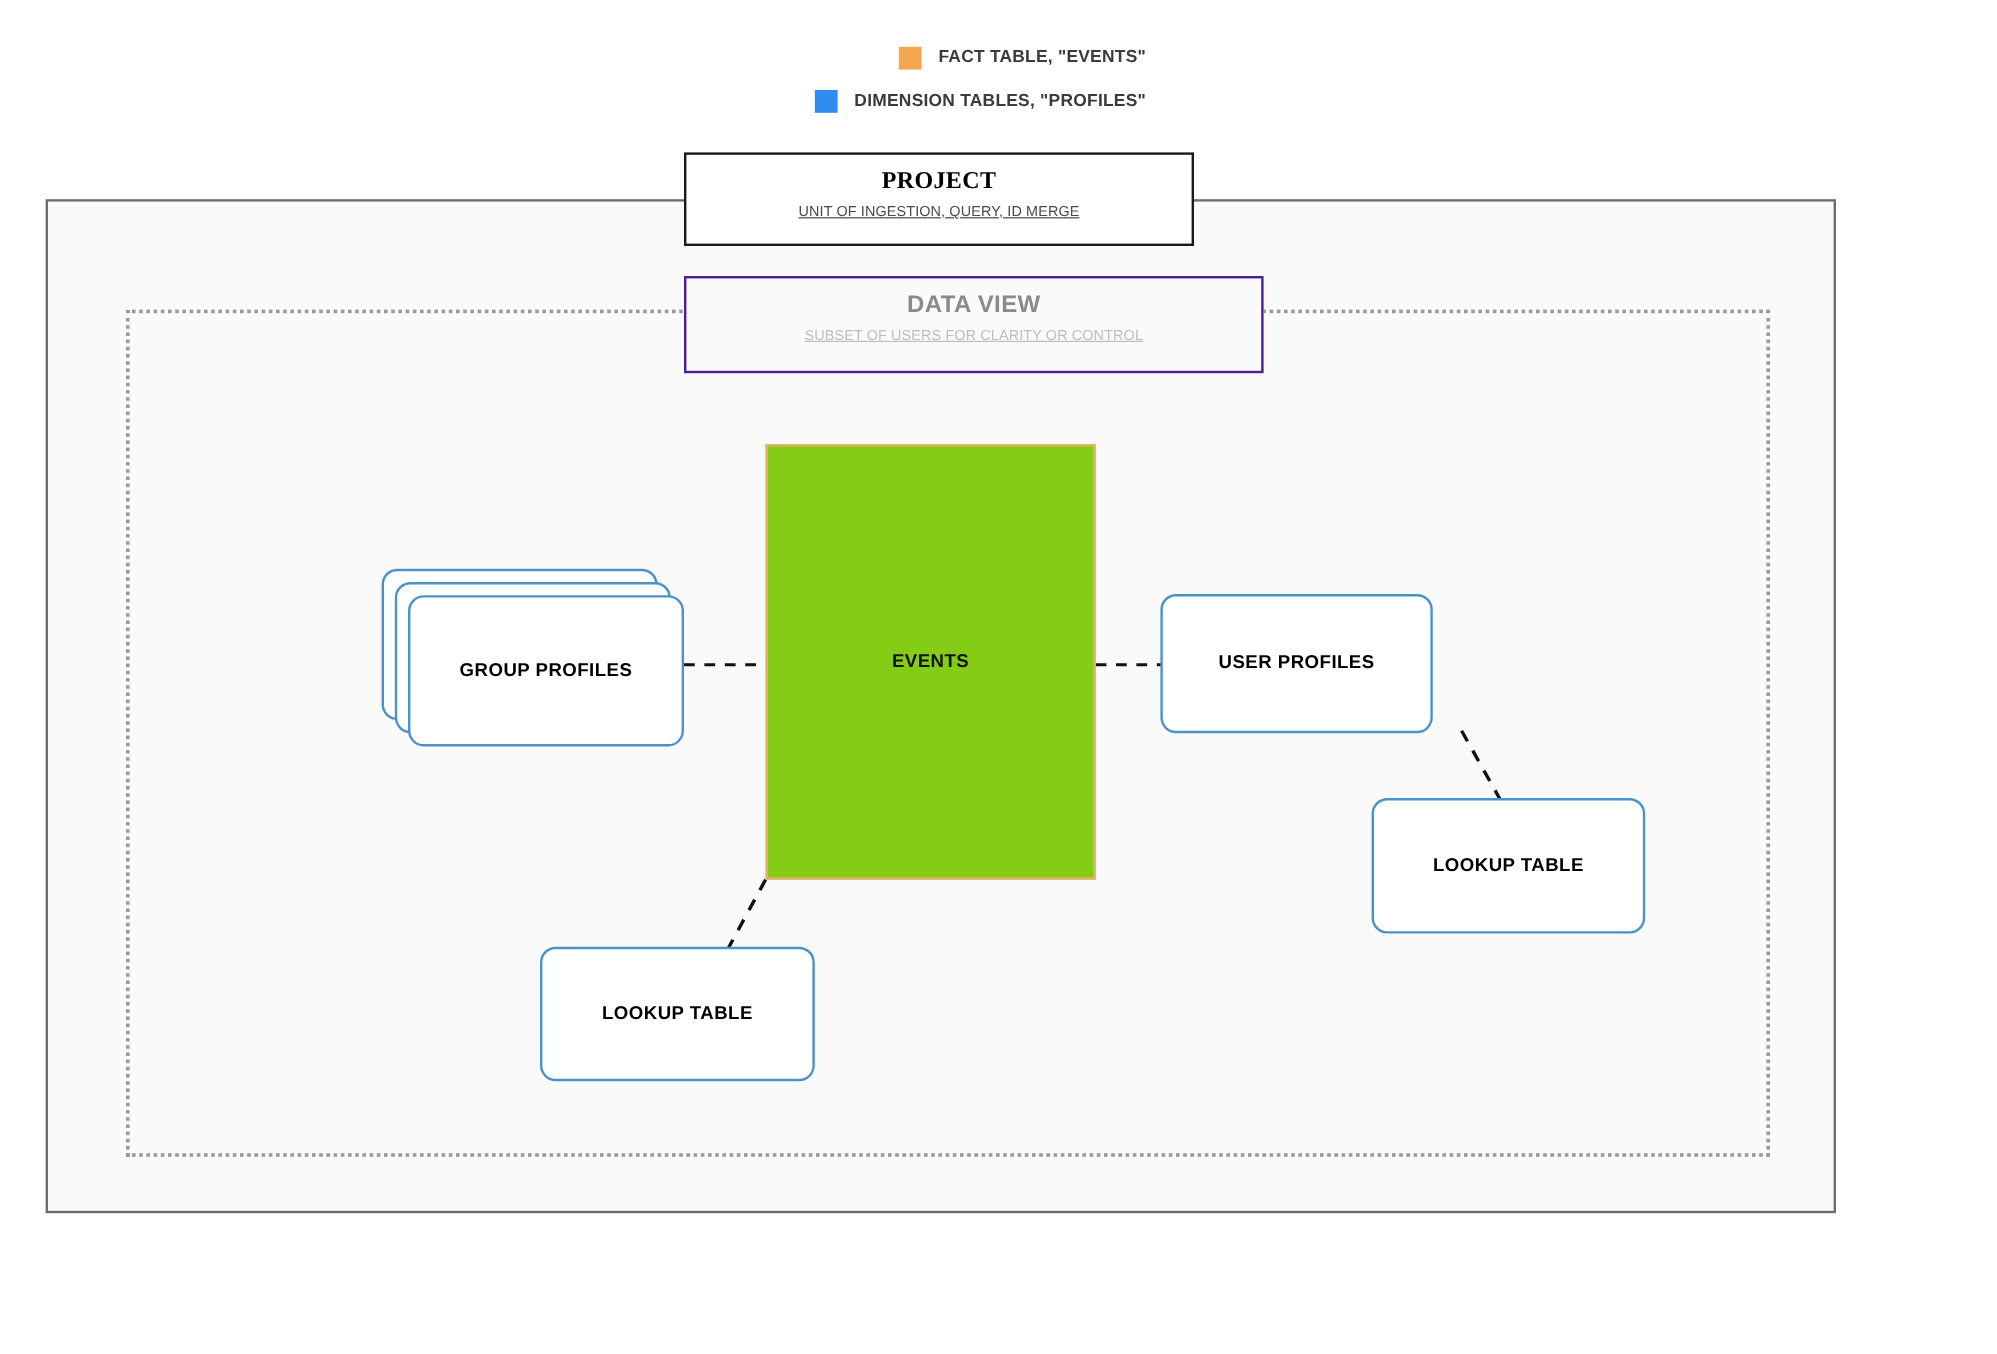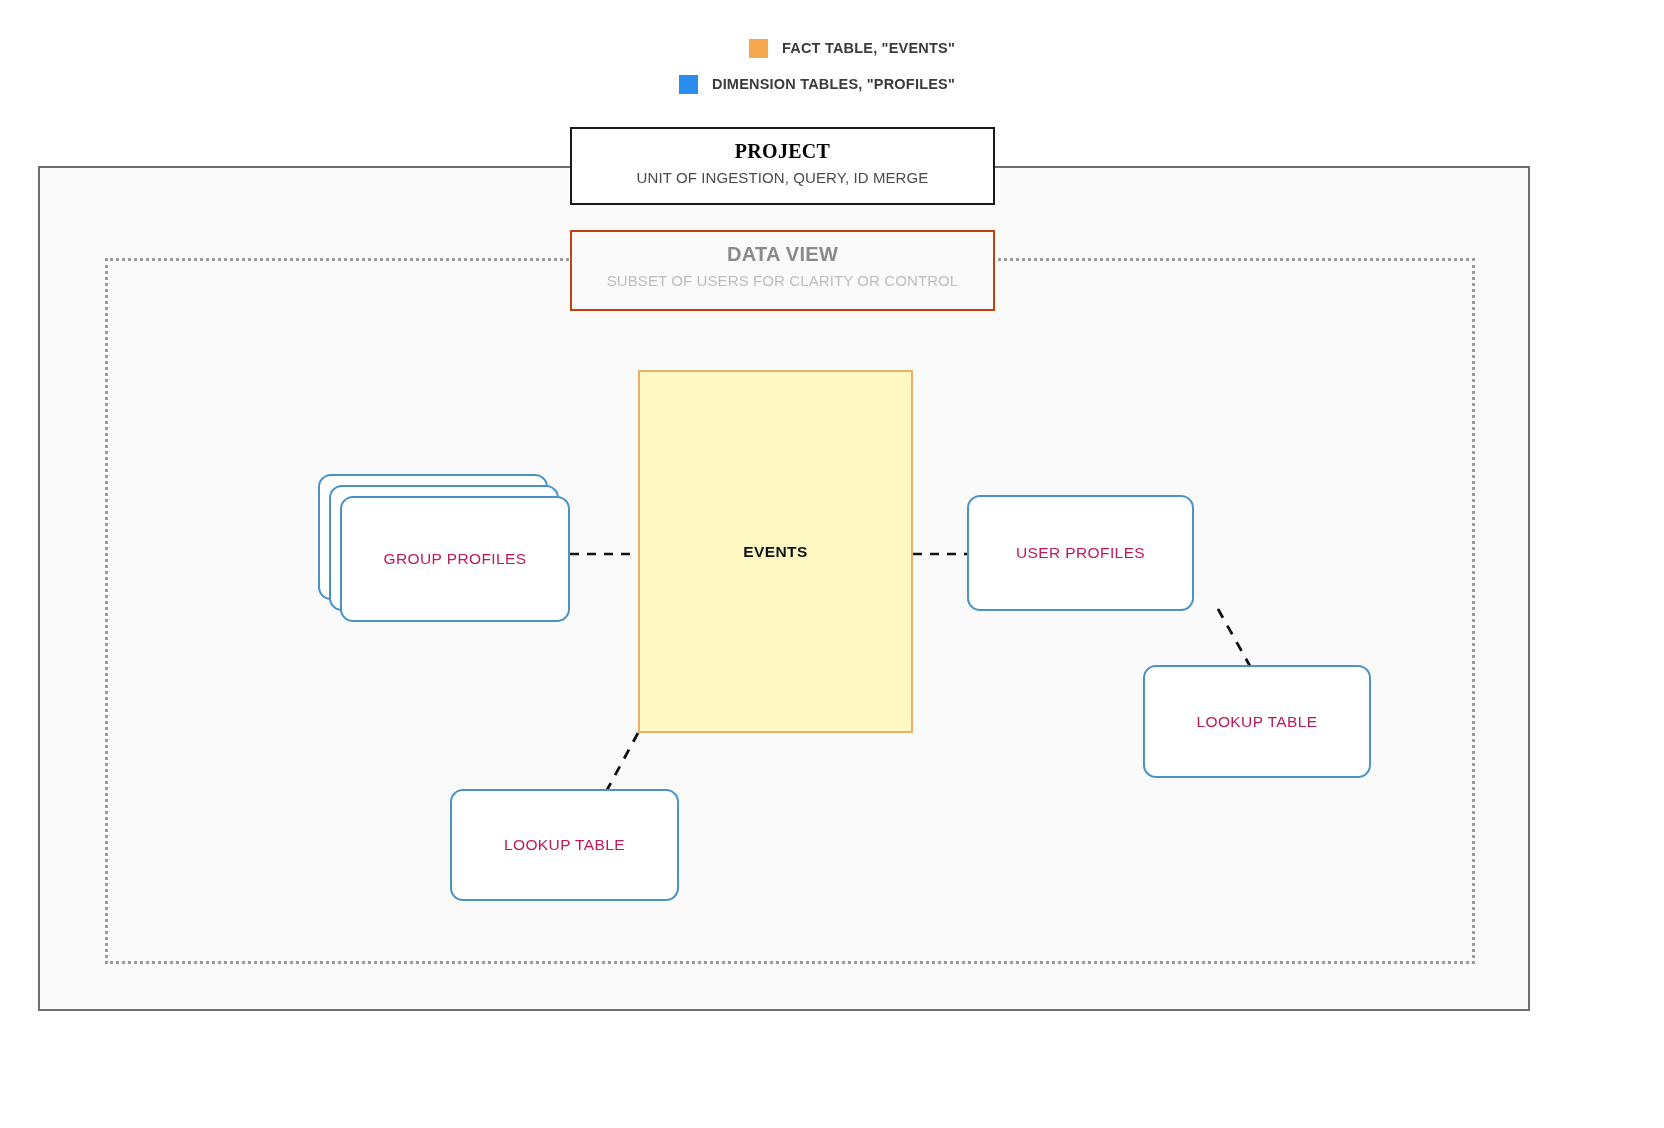--- a/index.html
+++ b/index.html
@@ -81,50 +81,51 @@
   .project-box {
     left: 570px;
     top: 127px;
     width: 425px;
     height: 78px;
     border: 2.5px solid #1a1a1a;
   }
   .dataview-box {
     left: 570px;
     top: 230px;
-    width: 425px;
+    width: 483px;
     height: 81px;
-    border: 2px solid #c2410c;
+    border: 2px solid #4c1d95;
     background: #fafafa;
   }
   .box-title {
     font-size: 20px;
     font-weight: bold;
     letter-spacing: 0.3px;
     margin-top: 11px;
   }
   .box-sub {
-    font-size: 15px;
+    font-size: 12px;
     letter-spacing: 0.1px;
     margin-top: 6px;
+    text-decoration: underline;
   }
   .project-box .box-title { color: #000000; font-family: Liberation Serif, serif; }
   .project-box .box-sub   { color: #4a4a4a; }
   .dataview-box .box-title { color: #8a8a8a; }
   .dataview-box .box-sub   { color: #bdbdbd; }
 
   
   .events-box {
     position: absolute;
     left: 638px;
     top: 370px;
     width: 275px;
     height: 363px;
     border: 2px solid #e8b06a;
-    background: #fef9c3;
+    background: #84cc16;
     box-sizing: border-box;
     display: flex;
     align-items: center;
     justify-content: center;
   }
   .events-label {
     font-size: 15.5px;
     font-weight: bold;
     color: #111111;
     letter-spacing: 0.4px;
@@ -136,22 +137,22 @@
     box-sizing: border-box;
     border: 2.2px solid #4a93c9;
     border-radius: 13px;
     background: #ffffff;
     display: flex;
     align-items: center;
     justify-content: center;
   }
   .card-label {
     font-size: 15.5px;
-    font-weight: normal;
-    color: #be185d;
+    font-weight: bold;
+    color: #000000;
     letter-spacing: 0.4px;
     white-space: nowrap;
   }
 
   .group-stack { position: absolute; left: 318px; top: 474px; }
   .group-card-3 { left: 0px;  top: 0px;  width: 230px; height: 126px; }
   .group-card-2 { left: 11px; top: 11px; width: 230px; height: 126px; }
   .group-card-1 { left: 22px; top: 22px; width: 230px; height: 126px; }
 
   .user-profiles-card {

